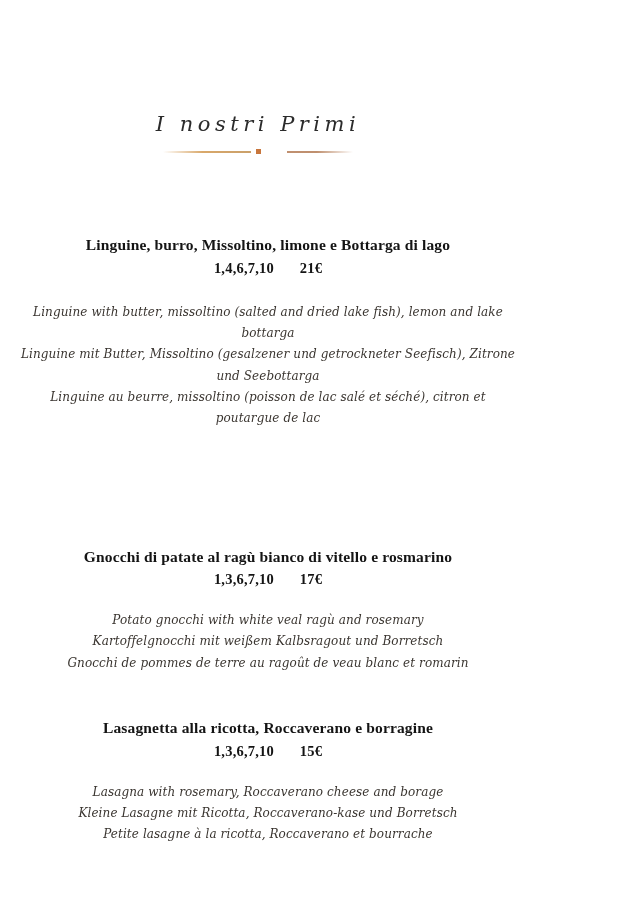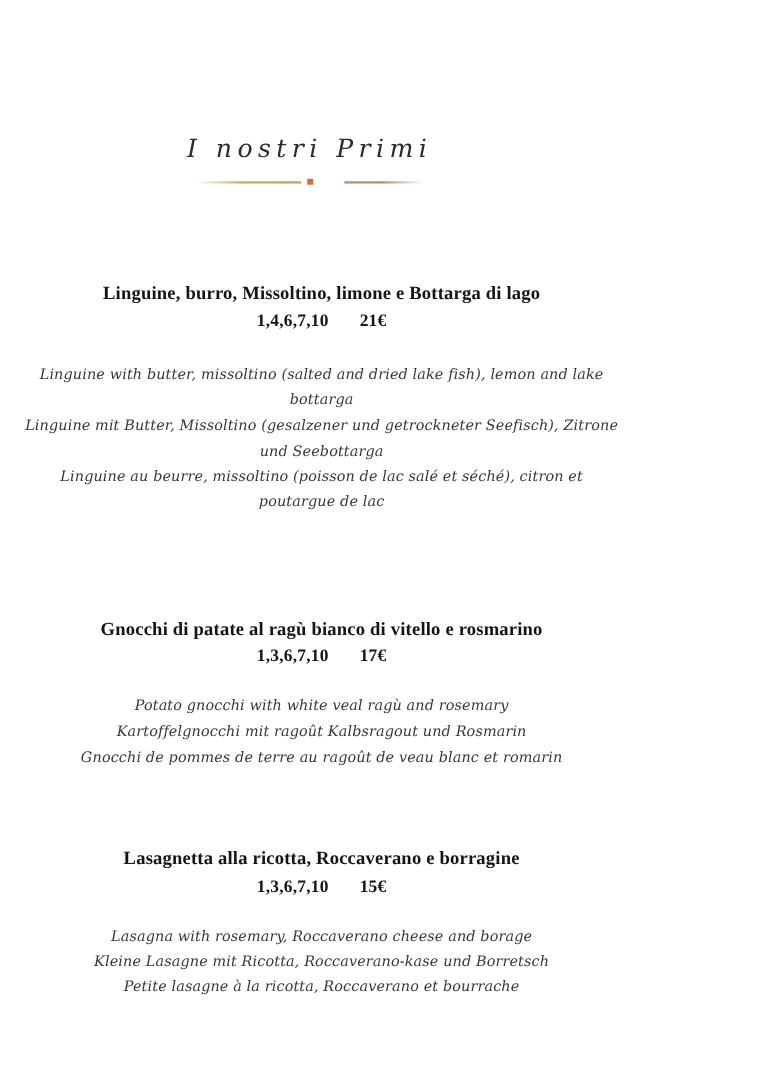--- a/index.html
+++ b/index.html
@@ -76,22 +76,22 @@
     margin: 0;
     padding: 0;
     list-style: none;
   }
 
   .dish {
     text-align: center;
     padding-left: 20px;
   }
   .dish-1 { margin-top: 78px; }
-  .dish-2 { margin-top: 85px; }
-  .dish-3 { margin-top: 64px; }
+  .dish-2 { margin-top: 117px; }
+  .dish-3 { margin-top: 44px; }
 
   .dish-title {
     font-family: "Liberation Serif", serif;
     font-weight: bold;
     font-size: 15.5px;
     letter-spacing: 0.15px;
     color: #141414;
     line-height: 1.25;
   }
 
@@ -159,21 +159,21 @@
     </li>
 
     <li class="dish dish-2">
       <div class="dish-title">Gnocchi di patate al ragù bianco di vitello e rosmarino</div>
       <div class="dish-meta">
         <span class="dish-allergens">1,3,6,7,10</span>
         <span class="dish-price">17€</span>
       </div>
       <ul class="dish-descriptions">
         <li class="dish-description">Potato gnocchi with white veal ragù and rosemary</li>
-        <li class="dish-description">Kartoffelgnocchi mit ragoût Kalbsragout und Rosmarin</li>
+        <li class="dish-description">Kartoffelgnocchi mit weißem Kalbsragout und Borretsch</li>
         <li class="dish-description">Gnocchi de pommes de terre au ragoût de veau blanc et romarin</li>
       </ul>
     </li>
 
     <li class="dish dish-3">
       <div class="dish-title">Lasagnetta alla ricotta, Roccaverano e borragine</div>
       <div class="dish-meta">
         <span class="dish-allergens">1,3,6,7,10</span>
         <span class="dish-price">15€</span>
       </div>

